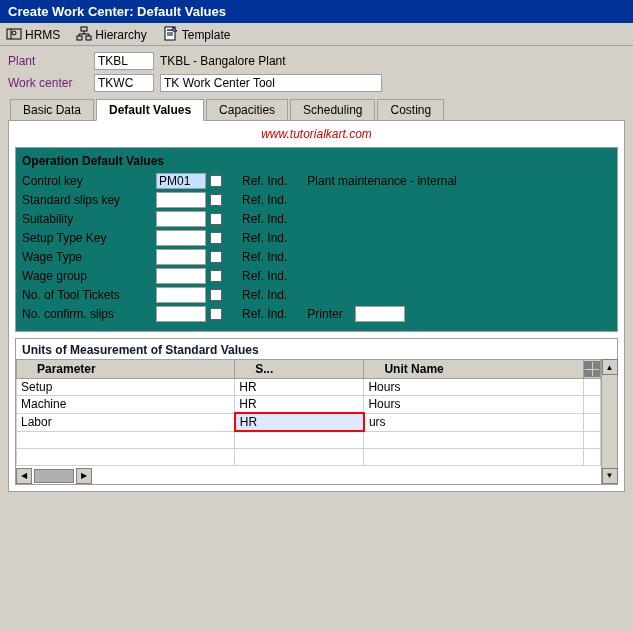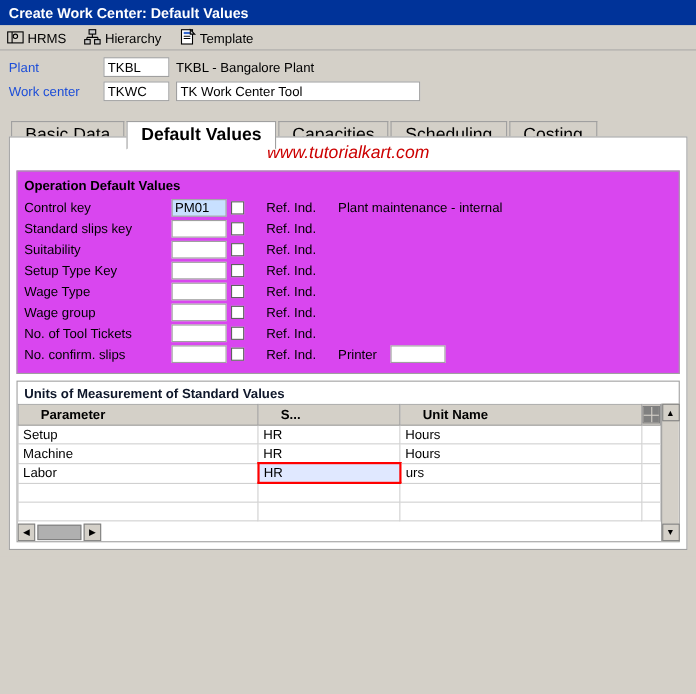--- a/index.html
+++ b/index.html
@@ -46,21 +46,21 @@
     }
     .field-row {
       display: flex;
       align-items: center;
       margin-bottom: 4px;
       gap: 6px;
     }
     .field-label {
       font-size: 12px;
       width: 80px;
-      color: #1d4ed8;
+      color: #701a75;
     }
     .field-input {
       background: #ffffff;
       border: 1px solid #a0a0a0;
       padding: 1px 3px;
       font-size: 12px;
       height: 18px;
     }
     .field-input-wide {
       width: 222px;
@@ -79,56 +79,56 @@
     .tabs-row {
       display: flex;
       gap: 2px;
       padding: 0 2px;
     }
     .tab {
       padding: 3px 12px;
       border: 1px solid #a0a0a0;
       background: #d4d0c8;
       cursor: pointer;
-      font-size: 16px;
+      font-size: 12px;
       border-bottom: none;
       position: relative;
-      top: 12px;
+      top: 1px;
     }
     .tab.active {
       background: #ffffff;
       border-bottom: 1px solid #ffffff;
       font-weight: bold;
       z-index: 2;
     }
     .tab-content {
       background: #ffffff;
       border: 1px solid #a0a0a0;
       padding: 6px;
       position: relative;
       z-index: 1;
     }
     .watermark {
       text-align: center;
       color: #cc0000;
-      font-size: 16px;
+      font-size: 12px;
       font-style: italic;
       margin-bottom: 6px;
     }
     .section-title {
       font-size: 12px;
       font-weight: bold;
       margin-bottom: 5px;
       color: #000;
     }
     .op-defaults-section {
       border: 1px solid #a0a0a0;
       padding: 6px;
       margin-bottom: 6px;
-      background: #d946ef;
+      background: #0f766e;
     }
     .op-row {
       display: flex;
       align-items: center;
       margin-bottom: 3px;
       gap: 4px;
     }
     .op-label {
       width: 130px;
       font-size: 12px;

